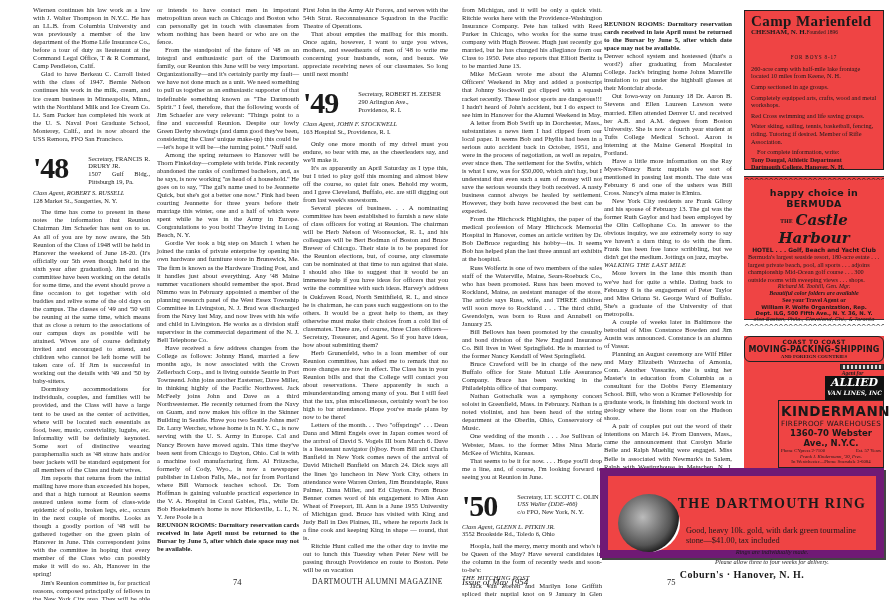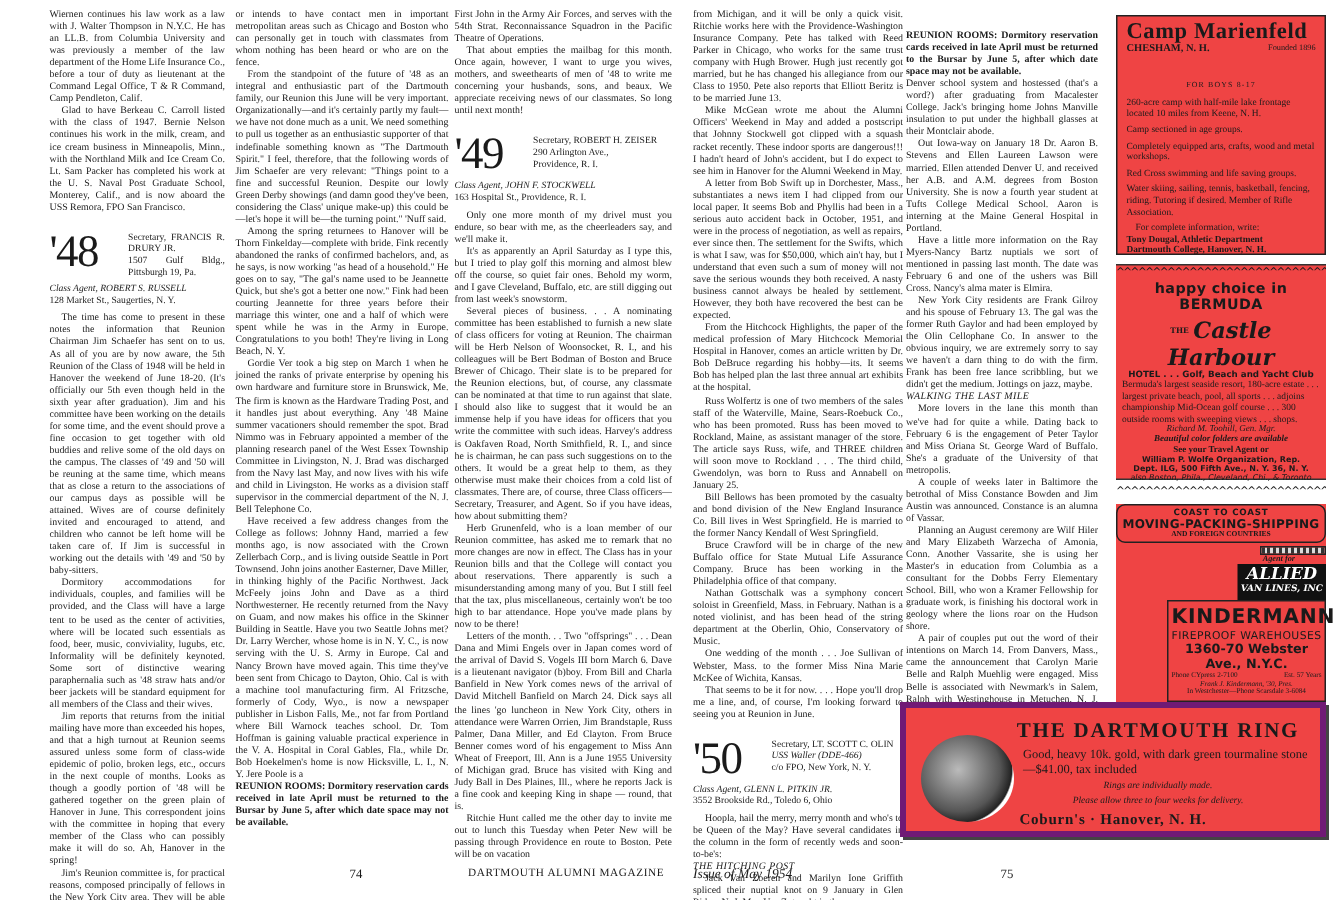--- a/index.html
+++ b/index.html
@@ -7,29 +7,29 @@
     font-family:"Liberation Serif", "DejaVu Serif", serif; }
   .col { position:absolute; top:6px; font-size:6.6px; line-height:8.05px; text-align:justify; }
   .col p { margin:0; text-indent:8px; }
   .col p.noind { text-indent:0; }
   .c1 { left:33px; width:117px; }
   .c2 { left:157px; width:142px; }
   .c3 { left:303px; width:145px; }
   .c4 { left:462px; width:140px; }
   .c5 { left:604px; width:128px; }
   .classhead { display:flex; align-items:flex-start; margin:12px 0 4px 0; }
-  .classhead .yr { font-size:30px; font-weight:normal; line-height:26px; margin-right:20px; letter-spacing:-1px; }
+  .classhead .yr { font-size:30px; font-weight:bold; line-height:26px; margin-right:20px; letter-spacing:-1px; }
   .classhead .info { font-size:6.4px; line-height:7.6px; text-indent:0; }
   .boldblock { font-weight:bold; text-indent:0 !important; margin:6px 0; }
   .subhead { font-style:italic; text-indent:0 !important; margin:5px 0 2px 0; letter-spacing:0.3px; }
   .footer { position:absolute; top:577px; font-size:8.5px; }
   .ad { position:absolute; border:1.5px solid #222; background:#ef4444; }
   .ad-camp { left:744px; top:10px; width:140px; height:160px; padding:4px 6px; box-sizing:border-box; font-size:6.3px; line-height:7.6px; }
   .ad-camp .t { font-size:15px; font-weight:bold; letter-spacing:0.4px; margin:3px 0 3px 0; }
-  .ad-camp .row { display:flex; justify-content:space-between; font-weight:bold; font-size:7px; margin-bottom:18px; }
+  .ad-camp .row { display:flex; font-weight:bold; font-size:7px; margin-bottom:18px; }
   .ad-camp .row span:last-child { font-weight:normal; font-size:5.5px; }
   .ad-camp .center { text-align:center; font-size:5.2px; letter-spacing:0.8px; margin-bottom:3px; }
   .ad-camp p { margin:0 0 3px 0; }
   .ad-camp .contact { font-weight:bold; font-size:6.2px; }
   .ad-bermuda { left:744px; top:176px; width:140px; height:142px; border:none; border-top:1px solid #333; border-bottom:1px solid #333; text-align:center; font-family:"DejaVu Sans", sans-serif; }
   .zig { font-size:7px; letter-spacing:-1px; overflow:hidden; white-space:nowrap; line-height:8px; }
   .bermuda-head { font-size:9.5px; font-weight:bold; margin:2px 0; letter-spacing:0.3px; }
   .castle { font-family:"DejaVu Serif", serif; font-style:italic; font-weight:bold; font-size:15px; }
   .castle .the { font-size:5px; font-style:normal; vertical-align:middle; margin-right:3px; }
   .ad-bermuda .txt { font-family:"Liberation Serif", serif; font-size:6.3px; line-height:7.5px; text-align:left; padding:0 4px; }
@@ -45,23 +45,23 @@
   .building { width:42px; height:34px; background:repeating-linear-gradient(90deg,#333 0 2px,#ddd 2px 4px); border:1px solid #222; }
   .allied-wrap { flex:1; text-align:center; }
   .agentfor { font-size:5.5px; font-style:italic; font-weight:bold; }
   .allied { background:#111; color:#fff; font-family:"DejaVu Serif", serif; font-style:italic; font-weight:bold; font-size:11px; line-height:10px; padding:2px 2px; margin-left:4px; }
   .allied small { font-size:6px; display:block; }
   .kinder { border:1.5px solid #222; text-align:center; padding:2px; font-family:"DejaVu Sans", sans-serif;margin-left:34px; }
   .kinder .k1 { font-size:13.5px; font-weight:bold; letter-spacing:0.5px; }
   .kinder .k2 { font-size:7.2px; letter-spacing:0.3px; }
   .kinder .k3 { font-size:8.5px; font-weight:bold; }
   .kinder .k4 { font-family:"Liberation Serif", serif; font-size:4.8px; line-height:5.6px; }
-  .ad-ring { left:600px; top:468px; width:284px; height:90px; border:4px solid #701a75; box-shadow:2px 2px 0 #444; text-align:center; padding:8px 8px; box-sizing:border-box; }
+  .ad-ring { left:600px; top:468px; width:284px; height:90px; border:8px solid #701a75; box-shadow:2px 2px 0 #444; text-align:center; padding:20px 8px; box-sizing:border-box; }
   .ring-t { font-size:14px; font-weight:bold; letter-spacing:1.2px; }
-  .ring-d { font-size:8.3px; line-height:9.5px; margin-top:2px; text-align:left; padding-left:70px; }
+  .ring-d { font-size:8.3px; line-height:9.5px; margin-top:14px; text-align:left; padding-left:70px; }
   .ring-n { font-size:6.3px; font-style:italic; margin-top:3px; }
   .ring-f { font-size:10px; font-weight:bold; margin-top:4px; text-align:center; letter-spacing:0.5px; }
   .ring-img { position:absolute; left:10px; top:18px; width:62px; height:58px; border-radius:50%; background:radial-gradient(circle at 40% 40%, #bbb, #555 55%, #222 70%, #fff 72%); }
 </style>
 </head>
 <body>
 
 <div class="col c1">
   <p class="noind">Wiernen continues his law work as a law with J. Walter Thompson in N.Y.C. He has an LL.B. from Columbia University and was previously a member of the law department of the Home Life Insurance Co., before a tour of duty as lieutenant at the Command Legal Office, T &amp; R Command, Camp Pendleton, Calif.</p>
   <p>Glad to have Berkeau C. Carroll listed with the class of 1947. Bernie Nelson continues his work in the milk, cream, and ice cream business in Minneapolis, Minn., with the Northland Milk and Ice Cream Co. Lt. Sam Packer has completed his work at the U. S. Naval Post Graduate School, Monterey, Calif., and is now aboard the USS Remora, FPO San Francisco.</p>

